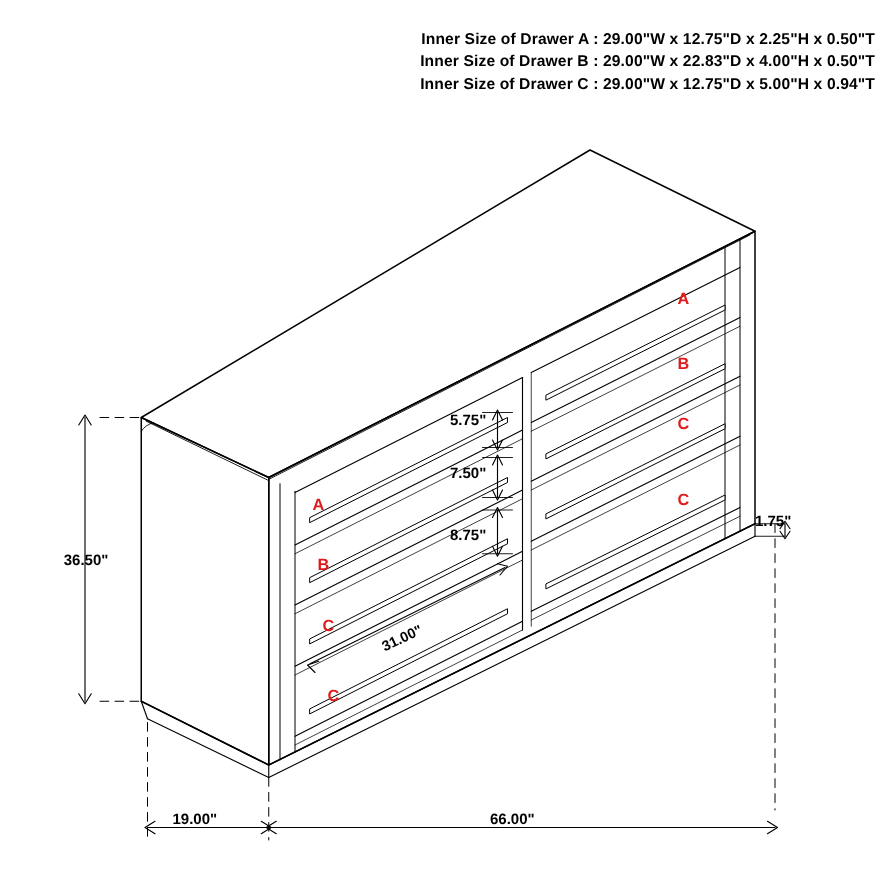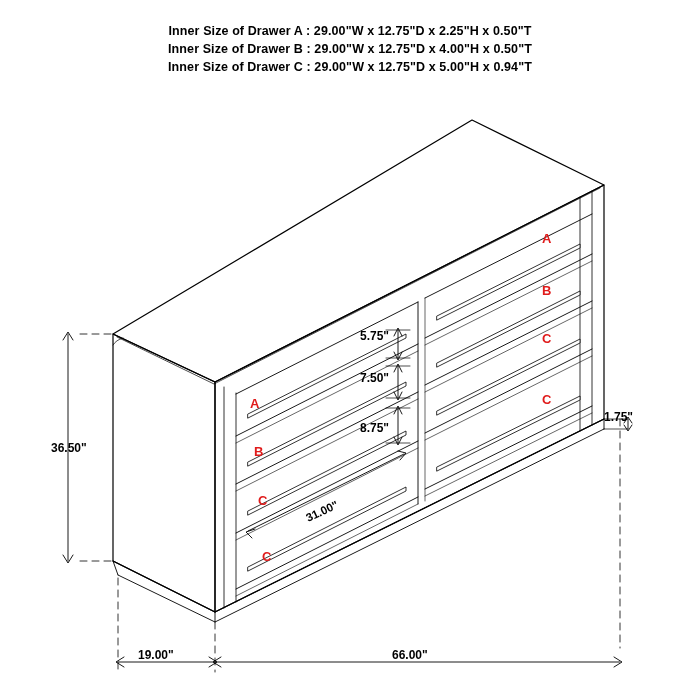--- a/index.html
+++ b/index.html
@@ -22,20 +22,21 @@
     width: 700px;
     text-align: center;
   }
   #spec-block .spec-line {
     font-size: 12.5px;
     font-weight: bold;
     color: #000000;
     line-height: 18px;
     letter-spacing: 0.1px;
     white-space: pre;
+    text-align: right;
   }
   #drawing {
     position: absolute;
     left: 0;
     top: 0;
     width: 700px;
     height: 700px;
   }
   .lbl {
     position: absolute;
@@ -59,21 +60,21 @@
     white-space: nowrap;
   }
 </style>
 </head>
 <body>
 
 <div id="page">
 
   <div id="spec-block">
     <div class="spec-line">Inner Size of Drawer A : 29.00"W x 12.75"D x 2.25"H x 0.50"T</div>
-    <div class="spec-line">Inner Size of Drawer B : 29.00"W x 12.75"D x 4.00"H x 0.50"T</div>
+    <div class="spec-line">Inner Size of Drawer B : 29.00"W x 22.83"D x 4.00"H x 0.50"T</div>
     <div class="spec-line">Inner Size of Drawer C : 29.00"W x 12.75"D x 5.00"H x 0.94"T</div>
   </div>
 
   <svg id="drawing" viewBox="0 0 700 700">
     <g fill="none" stroke="#000000" stroke-width="1.2" stroke-linejoin="round" stroke-linecap="round">
 
       <path d="M113 334 L215 382 L604 185 L472 120 Z"></path>
       <path d="M117 337 L214 384 L600 188" stroke-width="0.7"></path>
 
       <path d="M113 334 L113 561 L215 612 L215 382 Z"></path>

